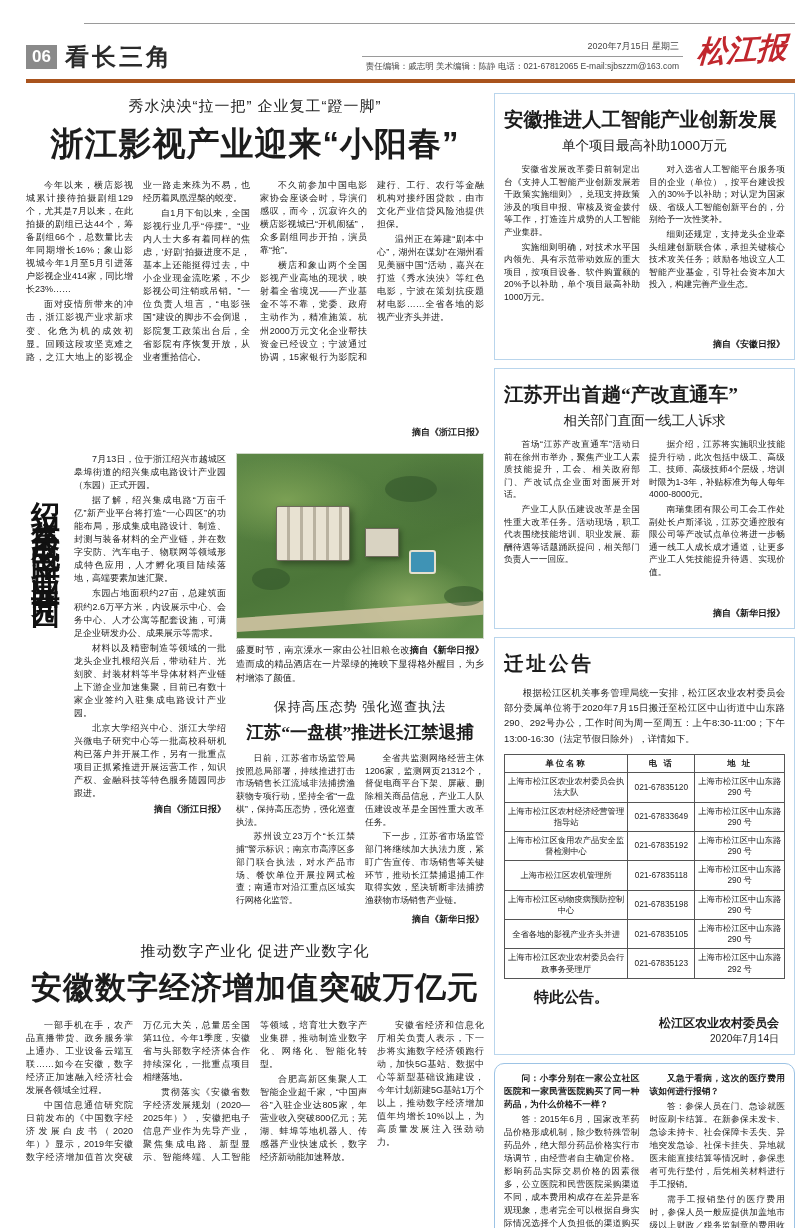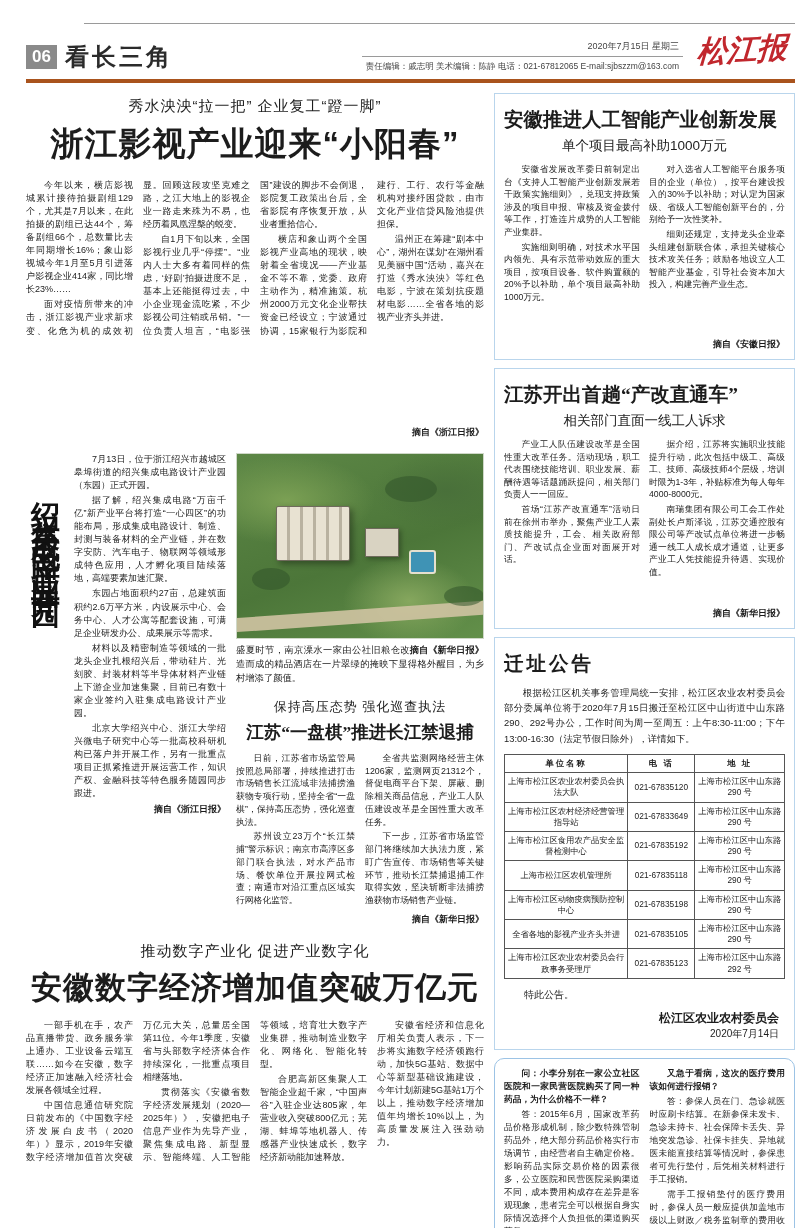--- a/index.html
+++ b/index.html
@@ -85,21 +85,21 @@
   .rbox .body-text { column-count:2; column-gap:9px; overflow:hidden; font-size:8.7px; }
   .ai .body-text { height:172px; }
   .changai .body-text { height:166px; }
 
   .notice h2 { letter-spacing:3px; margin-bottom:8px; }
   .notice .intro { font-size:9.4px; line-height:1.62; text-indent:2em; text-align:justify; margin-bottom:8px; }
   .notice table { width:100%; border-collapse:collapse; font-size:8.3px; }
   .notice th, .notice td { border:1px solid #555; padding:3px 2px; text-align:center; line-height:1.35; }
   .notice th { font-weight:bold; letter-spacing:2px; }
   .notice td.name { width:44%; } .notice td.tel { width:24%; } .notice td.addr { width:32%; }
-  .notice .closing { font-size:10px; text-indent:2em; margin-top:9px; }
+  .notice .closing { font-size:15px; text-indent:2em; margin-top:9px;font-weight:bold; }
   .notice .signer { text-align:right; font-size:12px; font-weight:bold; margin-top:8px; padding-right:6px; }
   .notice .sign-date { text-align:right; font-size:10px; padding-right:6px; }
 
   .medical { border:1.5px solid #9cc3e5; border-radius:10px; }
   .medical .cols { display:flex; gap:10px; }
   .medical .col { flex:1; }
   .medical p { font-size:8.7px; line-height:1.5; text-align:justify; }
   .medical p.bold { font-weight:bold; }
 </style>
 </head>
@@ -127,20 +127,21 @@
 
     <div class="left-zone">
 
       <article class="a1">
         <div class="kicker">秀水泱泱“拉一把”  企业复工“蹬一脚”</div>
         <h1>浙江影视产业迎来“小阳春”</h1>
         <div class="body-text">
             <p>今年以来，横店影视城累计接待拍摄剧组129个，尤其是7月以来，在此拍摄的剧组已达44个，筹备剧组66个，总数量比去年同期增长16%；象山影视城今年1月至5月引进落户影视企业414家，同比增长23%……</p>
             <p>面对疫情所带来的冲击，浙江影视产业求新求变、化危为机的成效初显。回顾这段攻坚克难之路，之江大地上的影视企业一路走来殊为不易，也经历着凤凰涅槃的蜕变。</p>
             <p>自1月下旬以来，全国影视行业几乎“停摆”。“业内人士大多有着同样的焦虑，‘好剧’拍摄进度不足，基本上还能挺得过去，中小企业现金流吃紧，不少影视公司注销或吊销。”一位负责人坦言，“电影强国”建设的脚步不会倒退，影院复工政策出台后，全省影院有序恢复开放，从业者重拾信心。</p>
+            <p>不久前参加中国电影家协会座谈会时，导演们感叹，而今，沉寂许久的横店影视城已“开机闹猛”，众多剧组同步开拍，演员靠“抢”。</p>
             <p>横店和象山两个全国影视产业高地的现状，映射着全省境况——产业基金不等不靠，党委、政府主动作为，精准施策。杭州2000万元文化企业帮扶资金已经设立；宁波通过协调，15家银行为影院和建行、工行、农行等金融机构对接纾困贷款，由市文化产业信贷风险池提供担保。</p>
             <p>温州正在筹建“剧本中心”，湖州在谋划“在湖州看见美丽中国”活动，嘉兴在打造《秀水泱泱》等红色电影，宁波在策划抗疫题材电影……全省各地的影视产业齐头并进。</p>
           </div>
         <div class="source-line">摘自《浙江日报》</div>
       </article>
 
       <div class="mid-row">
         <aside class="shaoxing">
           <div class="vtitle">绍兴集成电路产业园开园</div>
           <div class="vbody">
@@ -211,22 +212,22 @@
             <p>对入选省人工智能平台服务项目的企业（单位），按平台建设投入的30%予以补助；对认定为国家级、省级人工智能创新平台的，分别给予一次性奖补。</p>
             <p>细则还规定，支持龙头企业牵头组建创新联合体，承担关键核心技术攻关任务；鼓励各地设立人工智能产业基金，引导社会资本加大投入，构建完善产业生态。</p>
           </div>
         <div class="source-line">摘自《安徽日报》</div>
       </article>
 
       <article class="rbox changai">
         <h2>江苏开出首趟“产改直通车”</h2>
         <div class="sub">相关部门直面一线工人诉求</div>
         <div class="body-text">
+            <p>首场“江苏产改直通车”活动日前在徐州市举办，聚焦产业工人素质技能提升，工会、相关政府部门、产改试点企业面对面展开对话。</p>
             <p>产业工人队伍建设改革是全国性重大改革任务。活动现场，职工代表围绕技能培训、职业发展、薪酬待遇等话题踊跃提问，相关部门负责人一一回应。</p>
-            <p>首场“江苏产改直通车”活动日前在徐州市举办，聚焦产业工人素质技能提升，工会、相关政府部门、产改试点企业面对面展开对话。</p>
             <p>据介绍，江苏将实施职业技能提升行动，此次包括中级工、高级工、技师、高级技师4个层级，培训时限为1-3年，补贴标准为每人每年4000-8000元。</p>
             <p>南瑞集团有限公司工会工作处副处长卢斯泽说，江苏交通控股有限公司等产改试点单位将进一步畅通一线工人成长成才通道，让更多产业工人凭技能提升待遇、实现价值。</p>
           </div>
         <div class="source-line">摘自《新华日报》</div>
       </article>
 
       <section class="rbox notice">
         <h2>迁址公告</h2>
         <p class="intro">根据松江区机关事务管理局统一安排，松江区农业农村委员会部分委属单位将于2020年7月15日搬迁至松江区中山街道中山东路290、292号办公，工作时间为周一至周五：上午8:30-11:00；下午13:00-16:30（法定节假日除外），详情如下。</p>
         <table>

